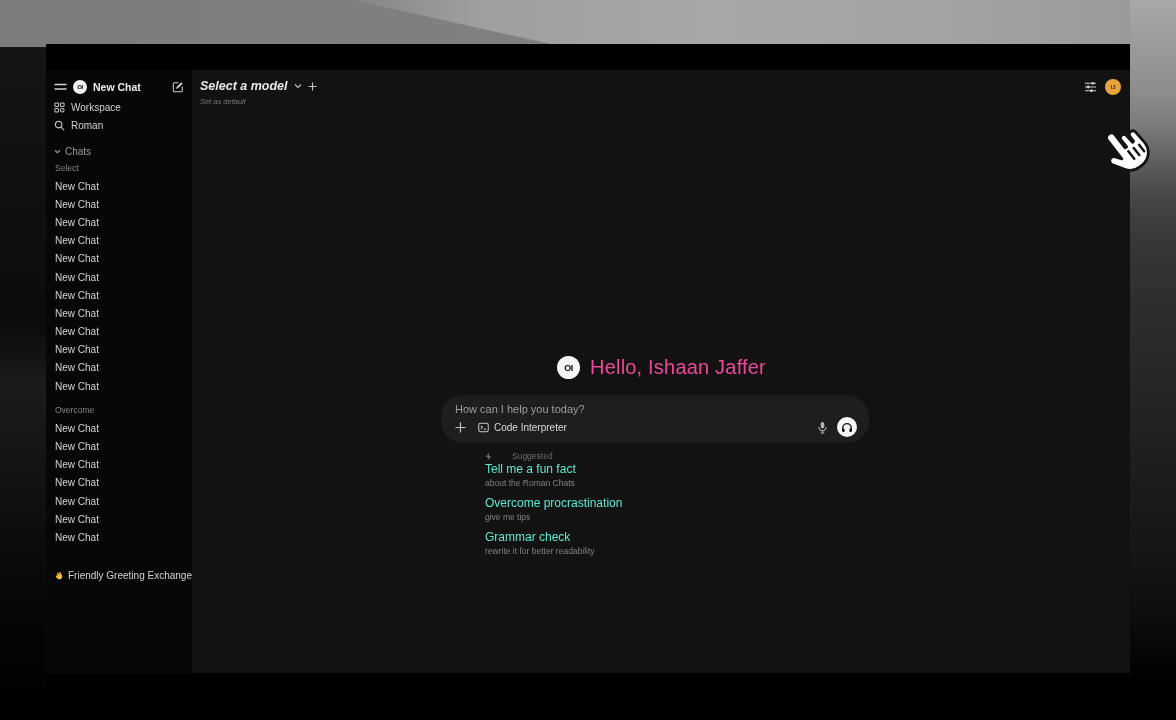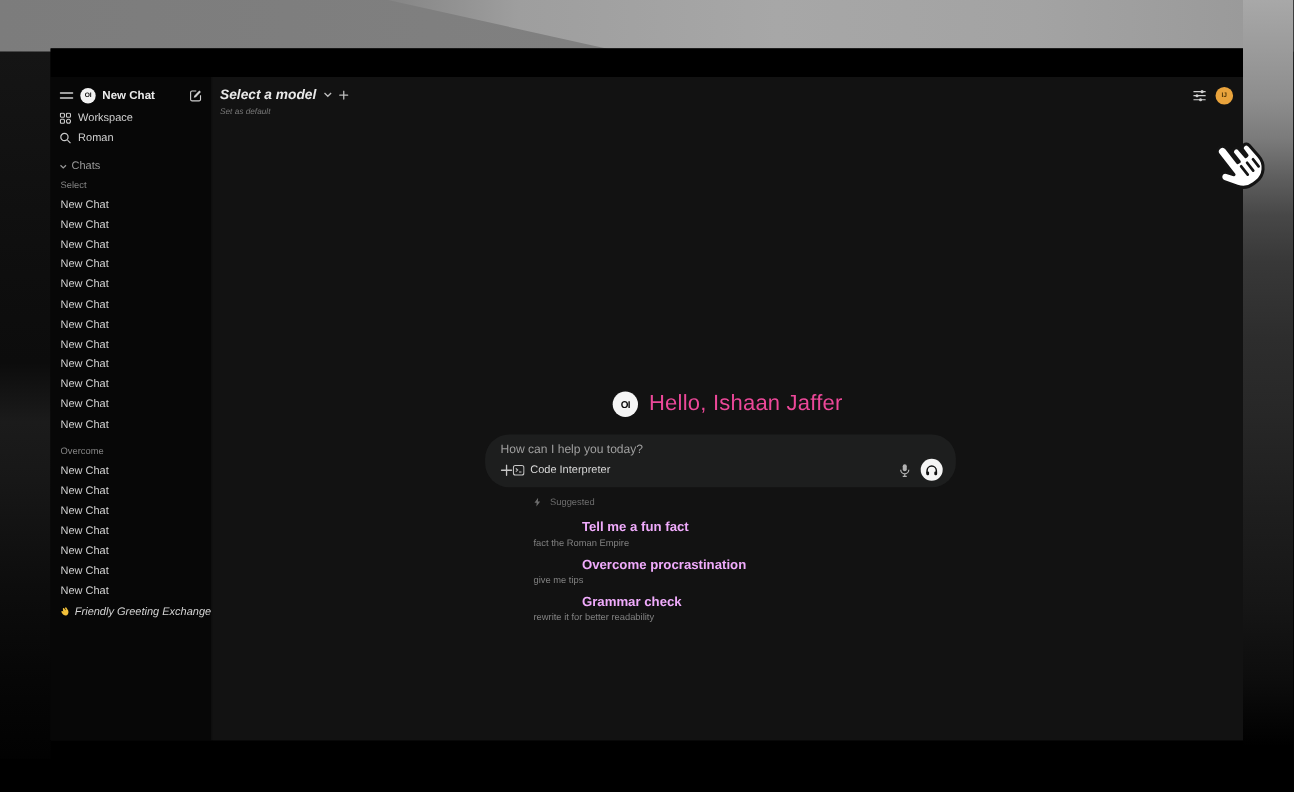--- a/index.html
+++ b/index.html
@@ -30,48 +30,48 @@
   .sb-header { height:18px; margin-bottom:3px; }
   .sb-header .logo-sm { width:14px; height:14px; border-radius:50%; background:#f2f2f2; color:#0a0a0a; font-size:6px; font-weight:bold; display:flex; align-items:center; justify-content:center; letter-spacing:-0.3px; }
   .sb-title { font-weight:bold; color:#ececec; font-size:10.5px; flex:1; }
   .sb-nav { margin:2px 0; height:16px; }
   .sb-nav span { color:#d2d2d2; }
   .icon { display:inline-flex; align-items:center; justify-content:center; flex:0 0 auto; }
   .sb-section { display:flex; align-items:center; gap:4px; color:#9a9a9a; font-size:10px; padding:0 8px; height:12px; margin-top:12px; cursor:pointer; }
   .sb-datelabel { color:#858585; font-size:8.5px; padding:0 9px; height:12px; display:flex; align-items:center; margin-top:5px; margin-bottom:3px; }
   .chat-list { list-style:none; }
   .chat-list li { height:18.2px; display:flex; align-items:center; padding:0 9px; font-size:10px; color:#d4d4d4; white-space:nowrap; cursor:pointer; border-radius:4px; }
-  .pinned-chat { height:18.2px; display:flex; align-items:center; gap:4px; padding:0 9px; font-size:10px; color:#d4d4d4; white-space:nowrap; cursor:pointer; margin-top:1px;font-style:italic; }
+  .pinned-chat { height:18.2px; display:flex; align-items:flex-end; gap:4px; padding:0 9px; font-size:10px; color:#d4d4d4; white-space:nowrap; cursor:pointer; margin-top:16px; }
 
   
   .main { flex:1; position:relative; background:#121212; }
   .model-bar { position:absolute; left:7px; top:9px;font-style:italic; }
   .model-row { display:flex; align-items:center; gap:6px; cursor:pointer; }
   .model-label { font-size:12.5px; font-weight:bold; color:#e9e9e9; }
   .set-default { font-size:7.5px; color:#787878; margin-top:4px; cursor:pointer; }
   .topbar-right { position:absolute; right:9px; top:9px; display:flex; align-items:center; gap:8px; }
   .avatar { width:16px; height:16px; border-radius:50%; background:#e9a33c; color:#4d3405; font-size:6px; font-weight:bold; display:flex; align-items:center; justify-content:center; cursor:pointer; }
 
   .greeting { position:absolute; left:0; right:0; top:286px; display:flex; align-items:center; justify-content:center; gap:10px; }
   .logo-lg { width:23px; height:23px; border-radius:50%; background:#f5f5f5; color:#0a0a0a; font-size:9px; font-weight:bold; display:flex; align-items:center; justify-content:center; letter-spacing:-0.5px; }
   .greeting-text { font-size:20px; font-weight:500; color:#ec4899; letter-spacing:0.2px; }
 
   .input-card { position:absolute; left:248px; top:325px; width:428px; height:48px; background:#1d1e1e; border-radius:22px; padding:8px 12px 6px 14px; display:flex; flex-direction:column; justify-content:space-between; }
   .input-placeholder { font-size:11px; color:#9f9f9f; cursor:text; }
   .input-toolbar { display:flex; align-items:center; }
-  .tool-left { display:flex; align-items:flex-end; flex:1; }
+  .tool-left { display:flex; align-items:flex-end; gap:12px; flex:1; }
   .ci-pill { display:flex; align-items:center; gap:5px; cursor:pointer; }
   .ci-label { font-size:10px; font-weight:500; color:#d9d9d9; }
   .tool-right { display:flex; align-items:center; gap:9px; }
   .voice-btn { width:20px; height:20px; border-radius:50%; background:#f5f5f5; display:flex; align-items:center; justify-content:center; cursor:pointer; border:none; }
 
   .suggested-wrap { position:absolute; left:292px; top:381px; width:396px; }
-  .suggested-label { display:flex; align-items:center; gap:8px; font-size:8.5px; color:#6e6e6e; margin-bottom:12px; }
+  .suggested-label { display:flex; align-items:center; gap:20px; font-size:8.5px; color:#6e6e6e; margin-bottom:2px; }
   .suggestion { margin-bottom:9px; cursor:pointer; }
-  .sg-title { font-size:12px; font-weight:700; color:#f0abfc; line-height:13px;margin-left:44px; }
+  .sg-title { font-size:12px; font-weight:400; color:#5eead4; line-height:13px; }
   .sg-sub { font-size:8.5px; color:#818181; line-height:9px; margin-top:3px; }
 
   
   .cursor { position:absolute; left:1100px; top:126px; width:52px; height:56px; pointer-events:none; }
 </style>
 </head>
 <body>
 
 <div id="stage">
   <div class="bg-top"></div>
@@ -252,21 +252,21 @@
               <svg width="7" height="9" viewBox="0 0 8 10">
                   <path d="M4.8.5L1 5.6h2.3L3 9.5l3.9-5.1H4.5L4.8.5z" fill="#6e6e6e"></path>
                 </svg>
             </span>
             <span>Suggested</span>
           </div>
           <div>
 
               <div class="suggestion">
                 <div class="sg-title">Tell me a fun fact</div>
-                <div class="sg-sub">fact the Roman Empire</div>
+                <div class="sg-sub">about the Roman Chats</div>
               </div>
 
               <div class="suggestion">
                 <div class="sg-title">Overcome procrastination</div>
                 <div class="sg-sub">give me tips</div>
               </div>
 
               <div class="suggestion">
                 <div class="sg-title">Grammar check</div>
                 <div class="sg-sub">rewrite it for better readability</div>

